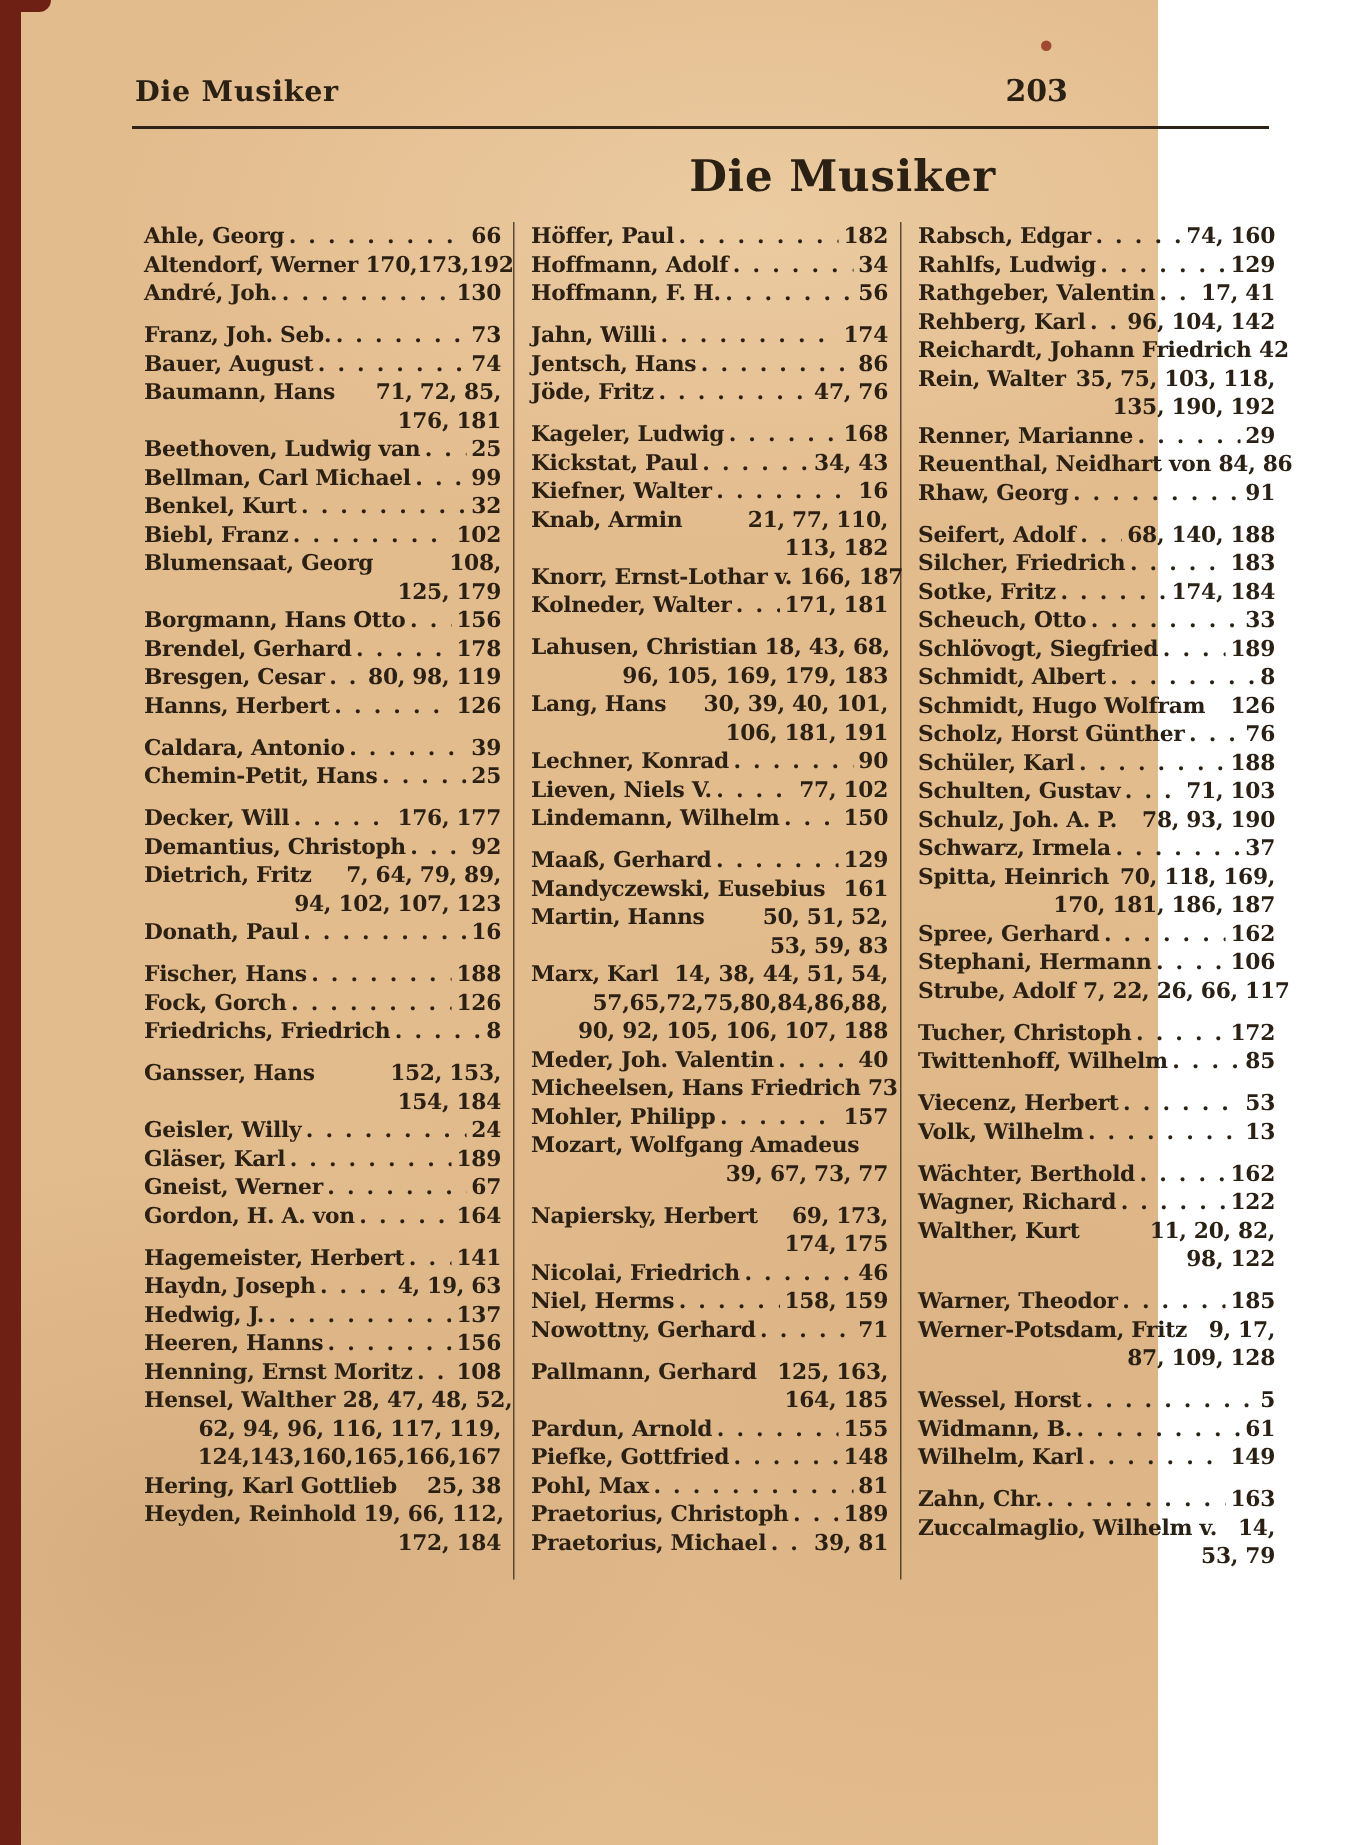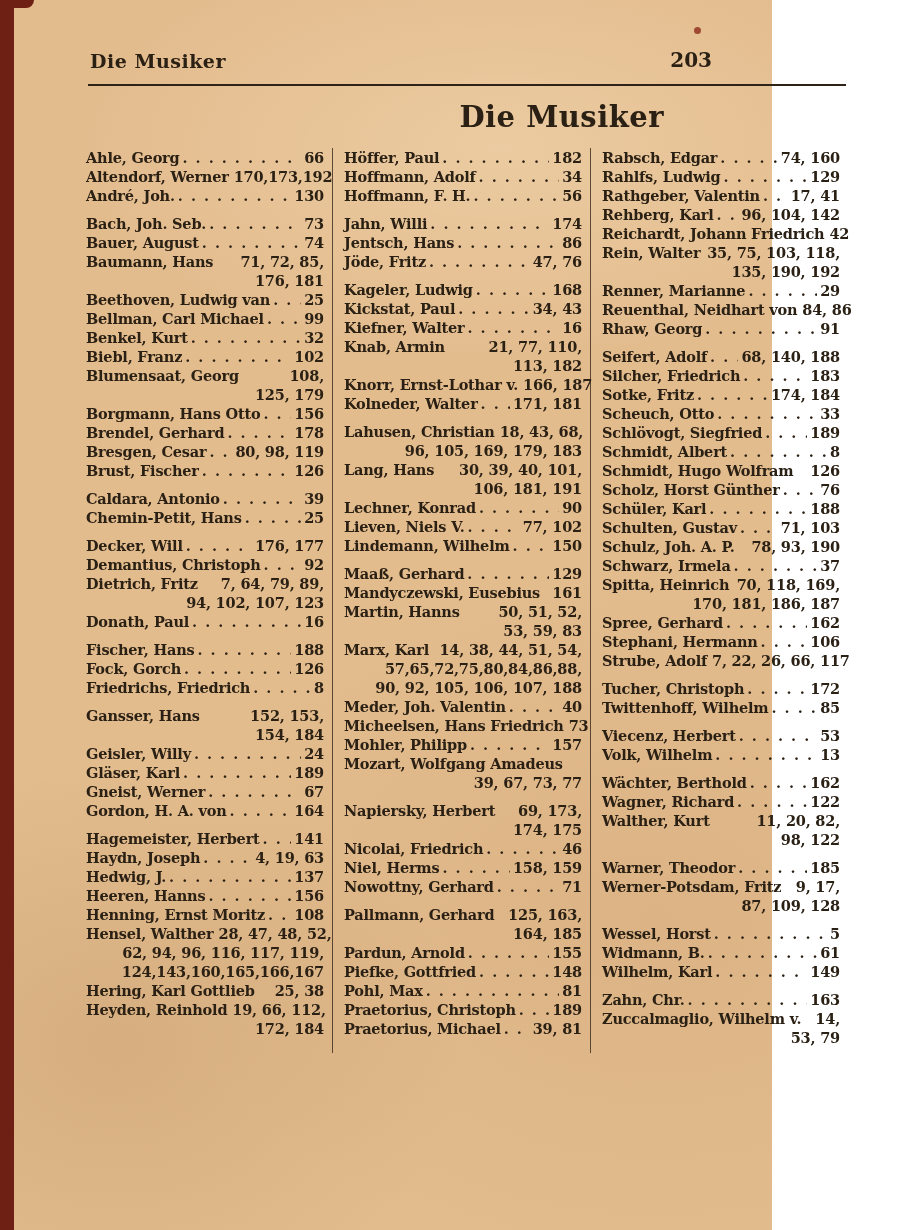--- a/index.html
+++ b/index.html
@@ -22,21 +22,21 @@
     background:#8d2b1a;opacity:.8;}
   
   .running-head{position:absolute;left:90px;top:50px;font-size:19px;font-weight:700;
     letter-spacing:.5px;}
   .page-num{position:absolute;right:60px;top:48px;font-size:20px;font-weight:700;}
   .head-rule{position:absolute;left:88px;top:84px;width:758px;height:2px;background:#2f2216;}
   
   .section-heading{position:absolute;top:100px;right:108px;font-size:29px;font-weight:700;
     letter-spacing:.5px;}
   
-  #columns{position:absolute;left:86px;top:148px;width:762px;display:flex;min-height:905px;}
+  #columns{position:absolute;left:96px;top:148px;width:762px;display:flex;min-height:905px;}
   .col{flex:1;min-width:0;padding-right:8px;}
   .col:not(:last-child){border-right:1.5px solid rgba(43,32,20,.75);}
   .col + .col{padding-left:11px;}
   .group{margin-top:9px;}
   .group:first-child{margin-top:0;}
   .line{display:flex;align-items:baseline;line-height:19px;min-height:19px;
     font-size:14.5px;font-weight:700;letter-spacing:-0.2px;}
   .line.cont{justify-content:flex-end;}
   .name{white-space:nowrap;}
   .leader{flex:1;min-width:8px;overflow:hidden;white-space:nowrap;margin:0 3px;}
@@ -80,21 +80,21 @@
             <div class="line">
               <span class="name">André, Joh.</span>
               <span class="leader"></span>
               <span class="pages">130</span>
             </div>
           </div>
         </div>
         <div class="group">
           <div class="entry">
             <div class="line">
-              <span class="name">Bach, Joh. Seb.</span>
+              <span class="name">Franz, Joh. Seb.</span>
               <span class="leader"></span>
               <span class="pages">73</span>
             </div>
           </div>
           <div class="entry">
             <div class="line">
               <span class="name">Bauer, August</span>
               <span class="leader"></span>
               <span class="pages">74</span>
             </div>
@@ -163,21 +163,21 @@
           </div>
           <div class="entry">
             <div class="line">
               <span class="name">Bresgen, Cesar</span>
               <span class="leader"></span>
               <span class="pages">80, 98, 119</span>
             </div>
           </div>
           <div class="entry">
             <div class="line">
-              <span class="name">Brust, Fischer</span>
+              <span class="name">Hanns, Herbert</span>
               <span class="leader"></span>
               <span class="pages">126</span>
             </div>
           </div>
         </div>
         <div class="group">
           <div class="entry">
             <div class="line">
               <span class="name">Caldara, Antonio</span>
               <span class="leader"></span>

